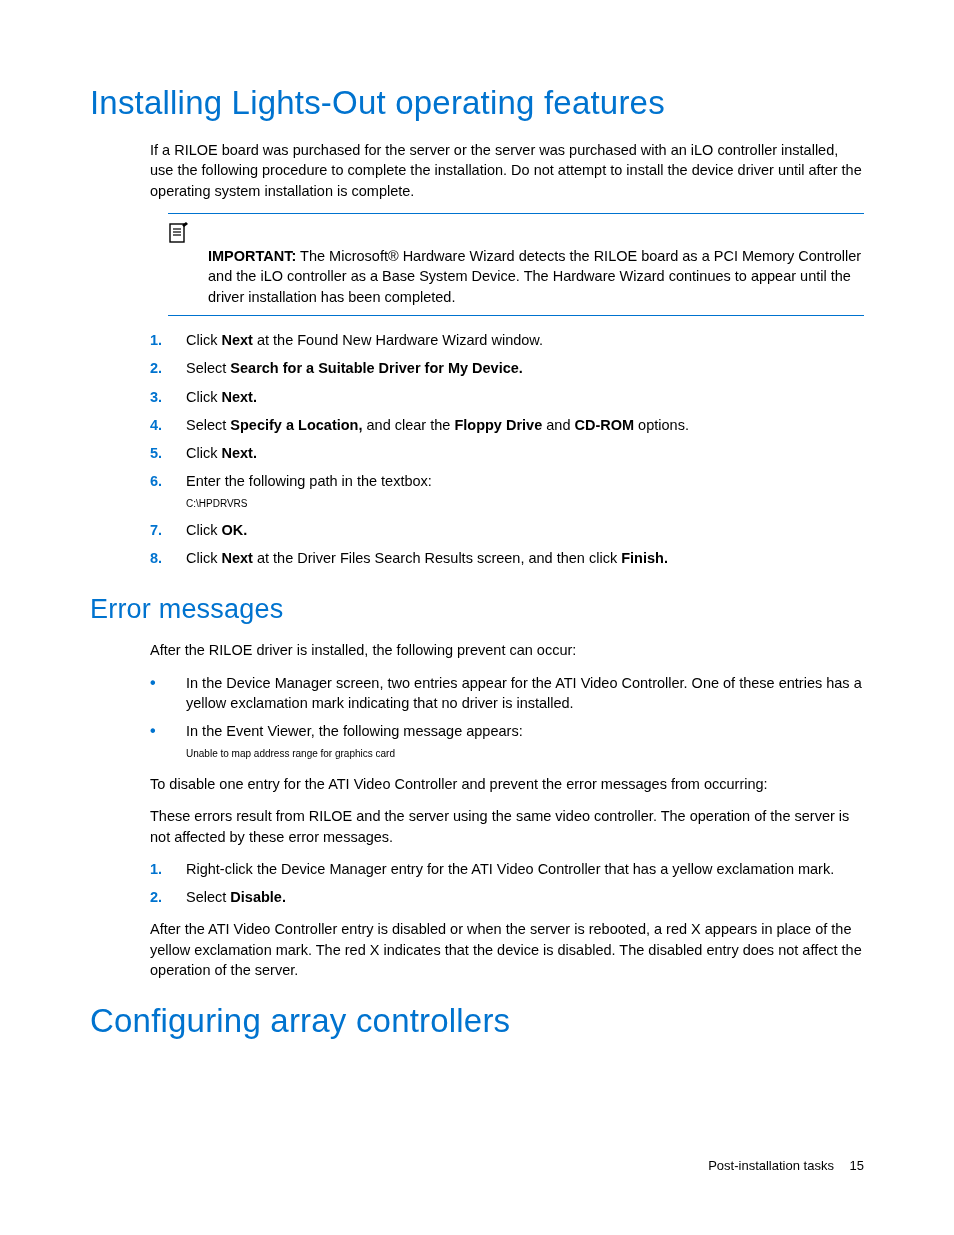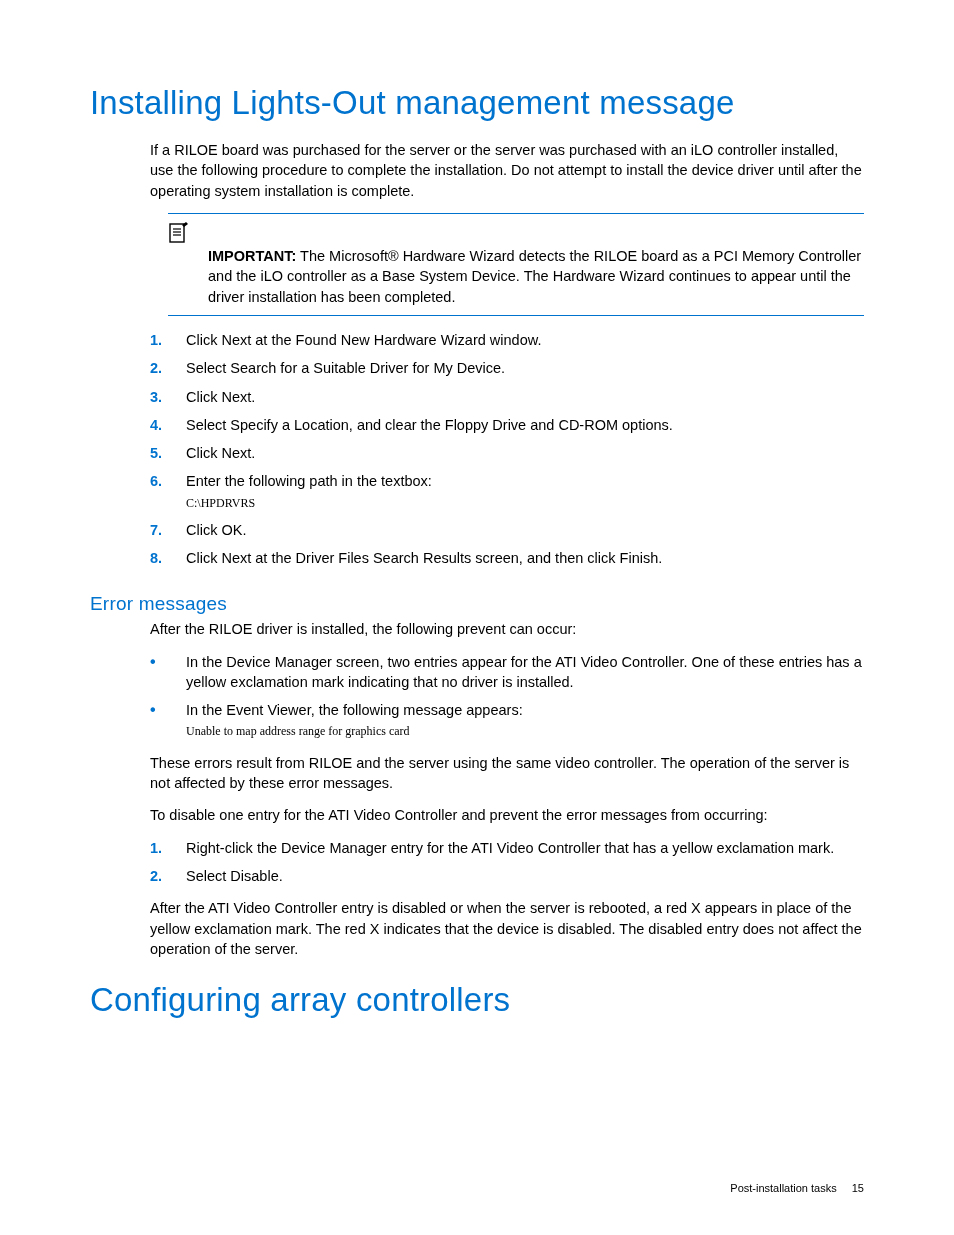--- a/index.html
+++ b/index.html
@@ -23,23 +23,23 @@
     font-family: Arial, Helvetica, sans-serif;
     font-weight: 300;
     font-size: 33px;
     color: #0073cf;
     margin: 0 0 14px 0;
     letter-spacing: 0.2px;
   }
   h2 {
     font-family: Arial, Helvetica, sans-serif;
     font-weight: 300;
-    font-size: 19px;
-    color: #0073cf;
-    margin: 22px 0 2px 0;
+    font-size: 27px;
+    color: #0073cf;
+    margin: 22px 0 12px 0;
     letter-spacing: 0.2px;
   }
   .body-indent {
     margin-left: 60px;
   }
   p {
     margin: 0 0 12px 0;
   }
   .important-box {
     border-top: 1px solid #0073cf;
@@ -92,42 +92,42 @@
     flex: 0 0 36px;
     color: #0073cf;
     font-weight: bold;
     font-size: 16px;
     line-height: 1.2;
   }
   ul.bul > li .bul-content {
     flex: 1;
   }
   .mono {
-    font-family: Liberation Serif, serif;
-    font-size: 12px;
+    font-family: Liberation Sans, sans-serif;
+    font-size: 10px;
   }
   .bold {
-    font-weight: normal;
+    font-weight: bold;
   }
   .footer {
     position: absolute;
-    bottom: 39px;
+    bottom: 60px;
     right: 90px;
-    font-size: 11px;
+    font-size: 13px;
   }
   .footer .page-num {
     margin-left: 12px;
   }
 </style>
 </head>
 <body>
 
 <div class="page">
 
-  <h1>Installing Lights-Out management message</h1>
+  <h1>Installing Lights-Out operating features</h1>
 
   <div class="body-indent">
     <p>If a RILOE board was purchased for the server or the server was purchased with an iLO controller installed, use the following procedure to complete the installation. Do not attempt to install the device driver until after the operating system installation is complete.</p>
 
     <div class="important-box">
       <div class="important-icon">
         <svg width="20" height="22" viewBox="0 0 20 22">
           <rect x="2" y="2" width="14" height="18" fill="none" stroke="#000" stroke-width="1.4"></rect>
           <line x1="5" y1="7" x2="13" y2="7" stroke="#000" stroke-width="1.2"></line>
           <line x1="5" y1="10" x2="13" y2="10" stroke="#000" stroke-width="1.2"></line>
@@ -191,22 +191,22 @@
       </li>
       <li>
         <span class="bul-marker">•</span>
         <span class="bul-content">
           <span>In the Event Viewer, the following message appears:</span><br>
           <span class="mono">Unable to map address range for graphics card</span>
         </span>
       </li>
     </ul>
 
+    <p>To disable one entry for the ATI Video Controller and prevent the error messages from occurring:</p>
     <p>These errors result from RILOE and the server using the same video controller. The operation of the server is not affected by these error messages.</p>
-    <p>To disable one entry for the ATI Video Controller and prevent the error messages from occurring:</p>
 
     <ol class="num">
       <li>
         <span class="num-marker">1.</span>
         <span class="num-content">Right-click the Device Manager entry for the ATI Video Controller that has a yellow exclamation mark.</span>
       </li>
       <li>
         <span class="num-marker">2.</span>
         <span class="num-content"><span>Select </span><span class="bold">Disable.</span></span>
       </li>

